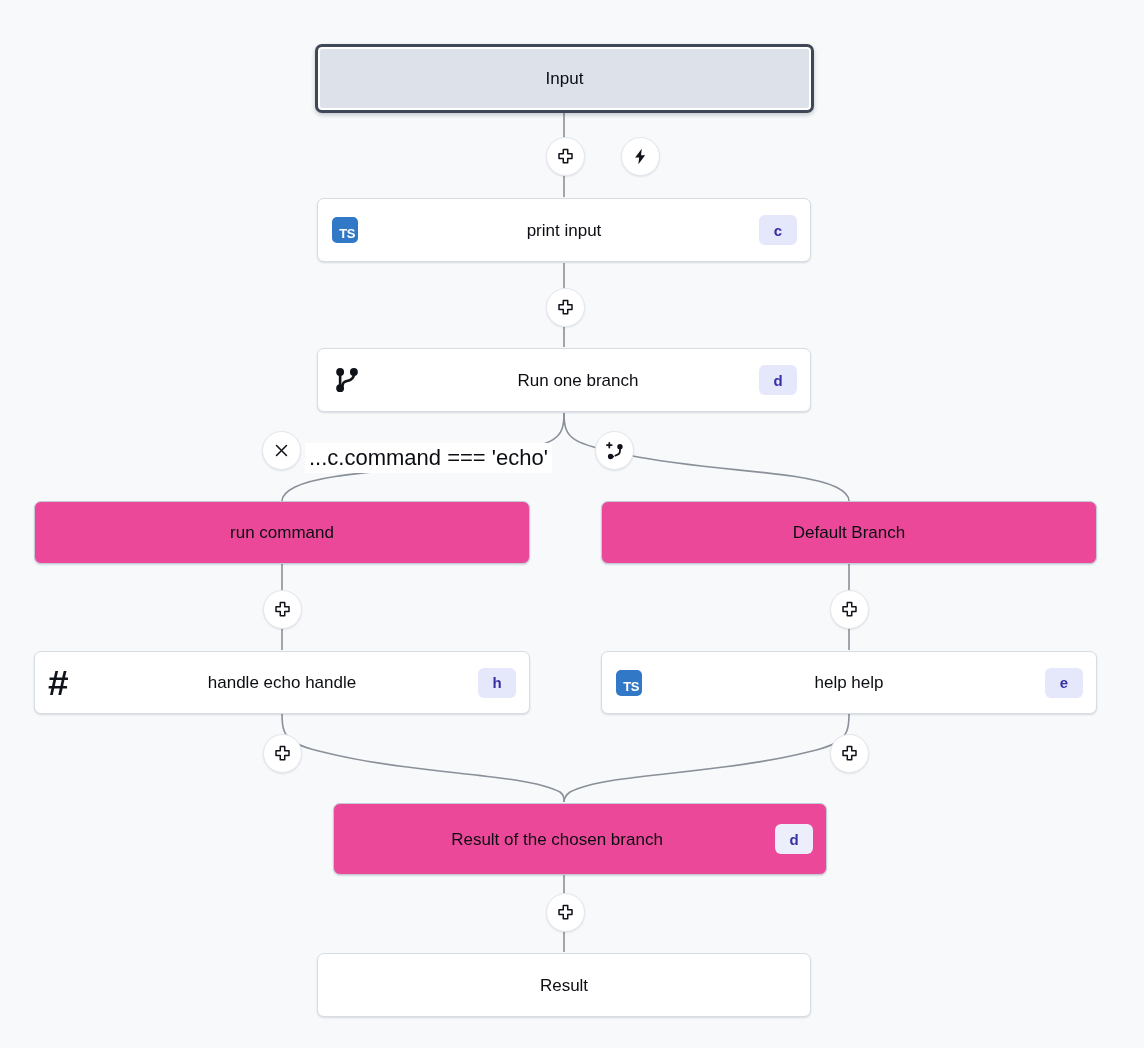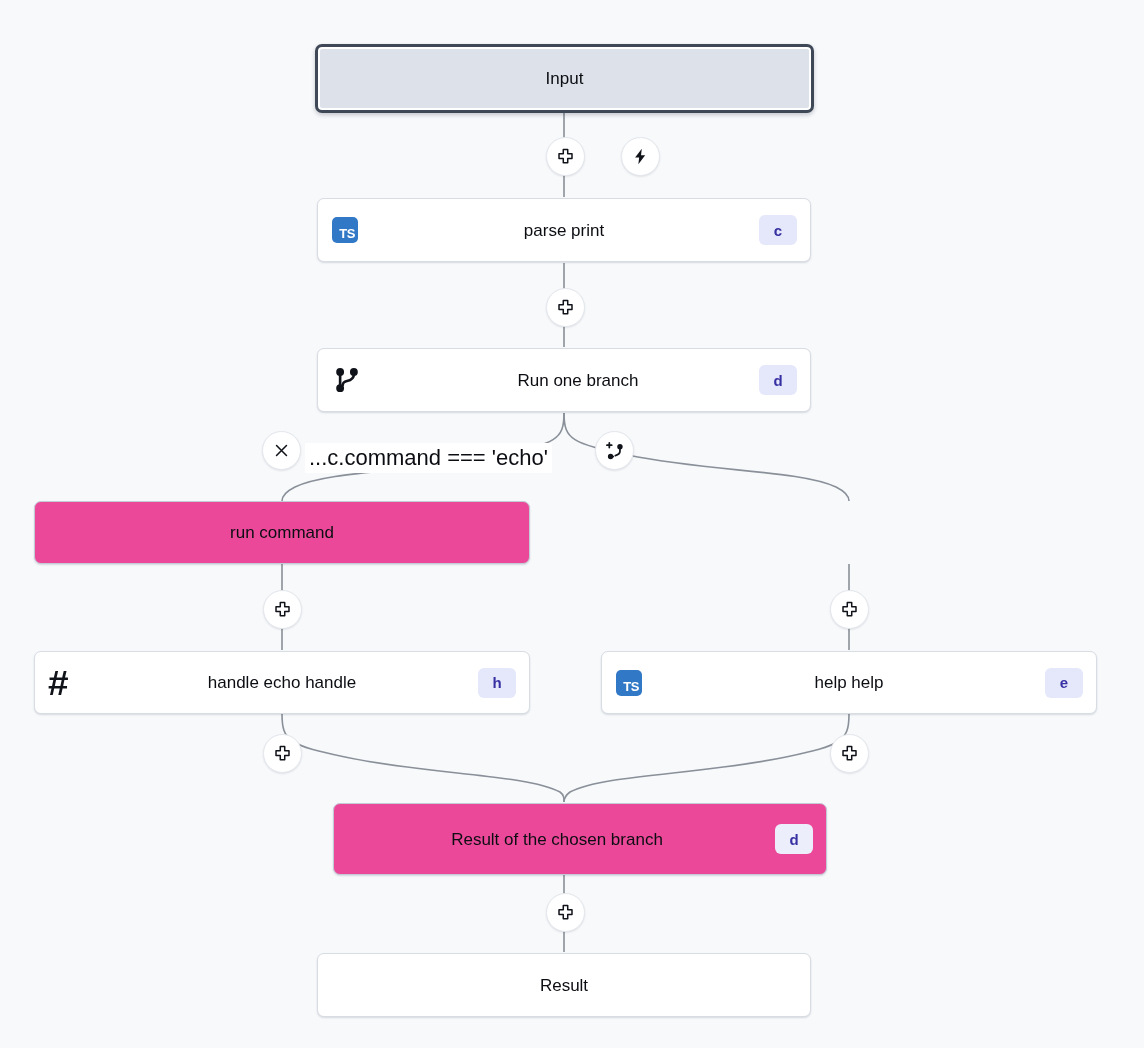--- a/index.html
+++ b/index.html
@@ -185,21 +185,21 @@
   <div class="circ" style="left:621px; top:137px;">
     <svg width="19" height="19" viewBox="0 0 24 24">
       <path d="M13.6 2.2 5.2 13.4h5.1l-1 8.4 8.6-11.4h-5.2z" fill="#11131a"></path>
     </svg>
   </div>
 
   <div class="node white step" style="left:317px; top:198px; width:494px; height:64px;">
     <span class="lead-icon">
       <span class="ts-icon">TS</span>
     </span>
-    <span class="label">parse print</span>
+    <span class="label">print input</span>
     <span class="badge">c</span>
   </div>
 
   <div class="circ" style="left:546px; top:288px;">
     <svg width="19" height="19" viewBox="0 0 24 24">
       <path d="M9.2 3.2h5.6v5.4h5.4v5.8h-5.4v5.4H9.2v-5.4H3.8V8.6h5.4z" fill="#ffffff" stroke="#11131a" stroke-width="1.9" stroke-linejoin="round"></path>
     </svg>
   </div>
 
   <div class="node white step" style="left:317px; top:348px; width:494px; height:64px;padding-left:42px;">
@@ -233,20 +233,23 @@
       <circle cx="17.4" cy="7.4" r="2.0" fill="#11131a"></circle>
       <path d="M17.4 9.4v3.0c0 3.1-2.6 4.0-5.0 4.6"></path>
       <path d="M9.2 18.0h1.0"></path>
     </svg>
   </div>
 
   <div class="node gray" style="left:34px; top:501px; width:496px; height:63px;">
     <span class="label">run command</span>
   </div>
 
+  <div class="node gray" style="left:601px; top:501px; width:496px; height:63px;">
+    <span class="label">Default Branch</span>
+  </div>
 
   <div class="circ" style="left:263px; top:590px;">
     <svg width="19" height="19" viewBox="0 0 24 24">
       <path d="M9.2 3.2h5.6v5.4h5.4v5.8h-5.4v5.4H9.2v-5.4H3.8V8.6h5.4z" fill="#ffffff" stroke="#11131a" stroke-width="1.9" stroke-linejoin="round"></path>
     </svg>
   </div>
 
   <div class="circ" style="left:830px; top:590px;">
     <svg width="19" height="19" viewBox="0 0 24 24">
       <path d="M9.2 3.2h5.6v5.4h5.4v5.8h-5.4v5.4H9.2v-5.4H3.8V8.6h5.4z" fill="#ffffff" stroke="#11131a" stroke-width="1.9" stroke-linejoin="round"></path>

